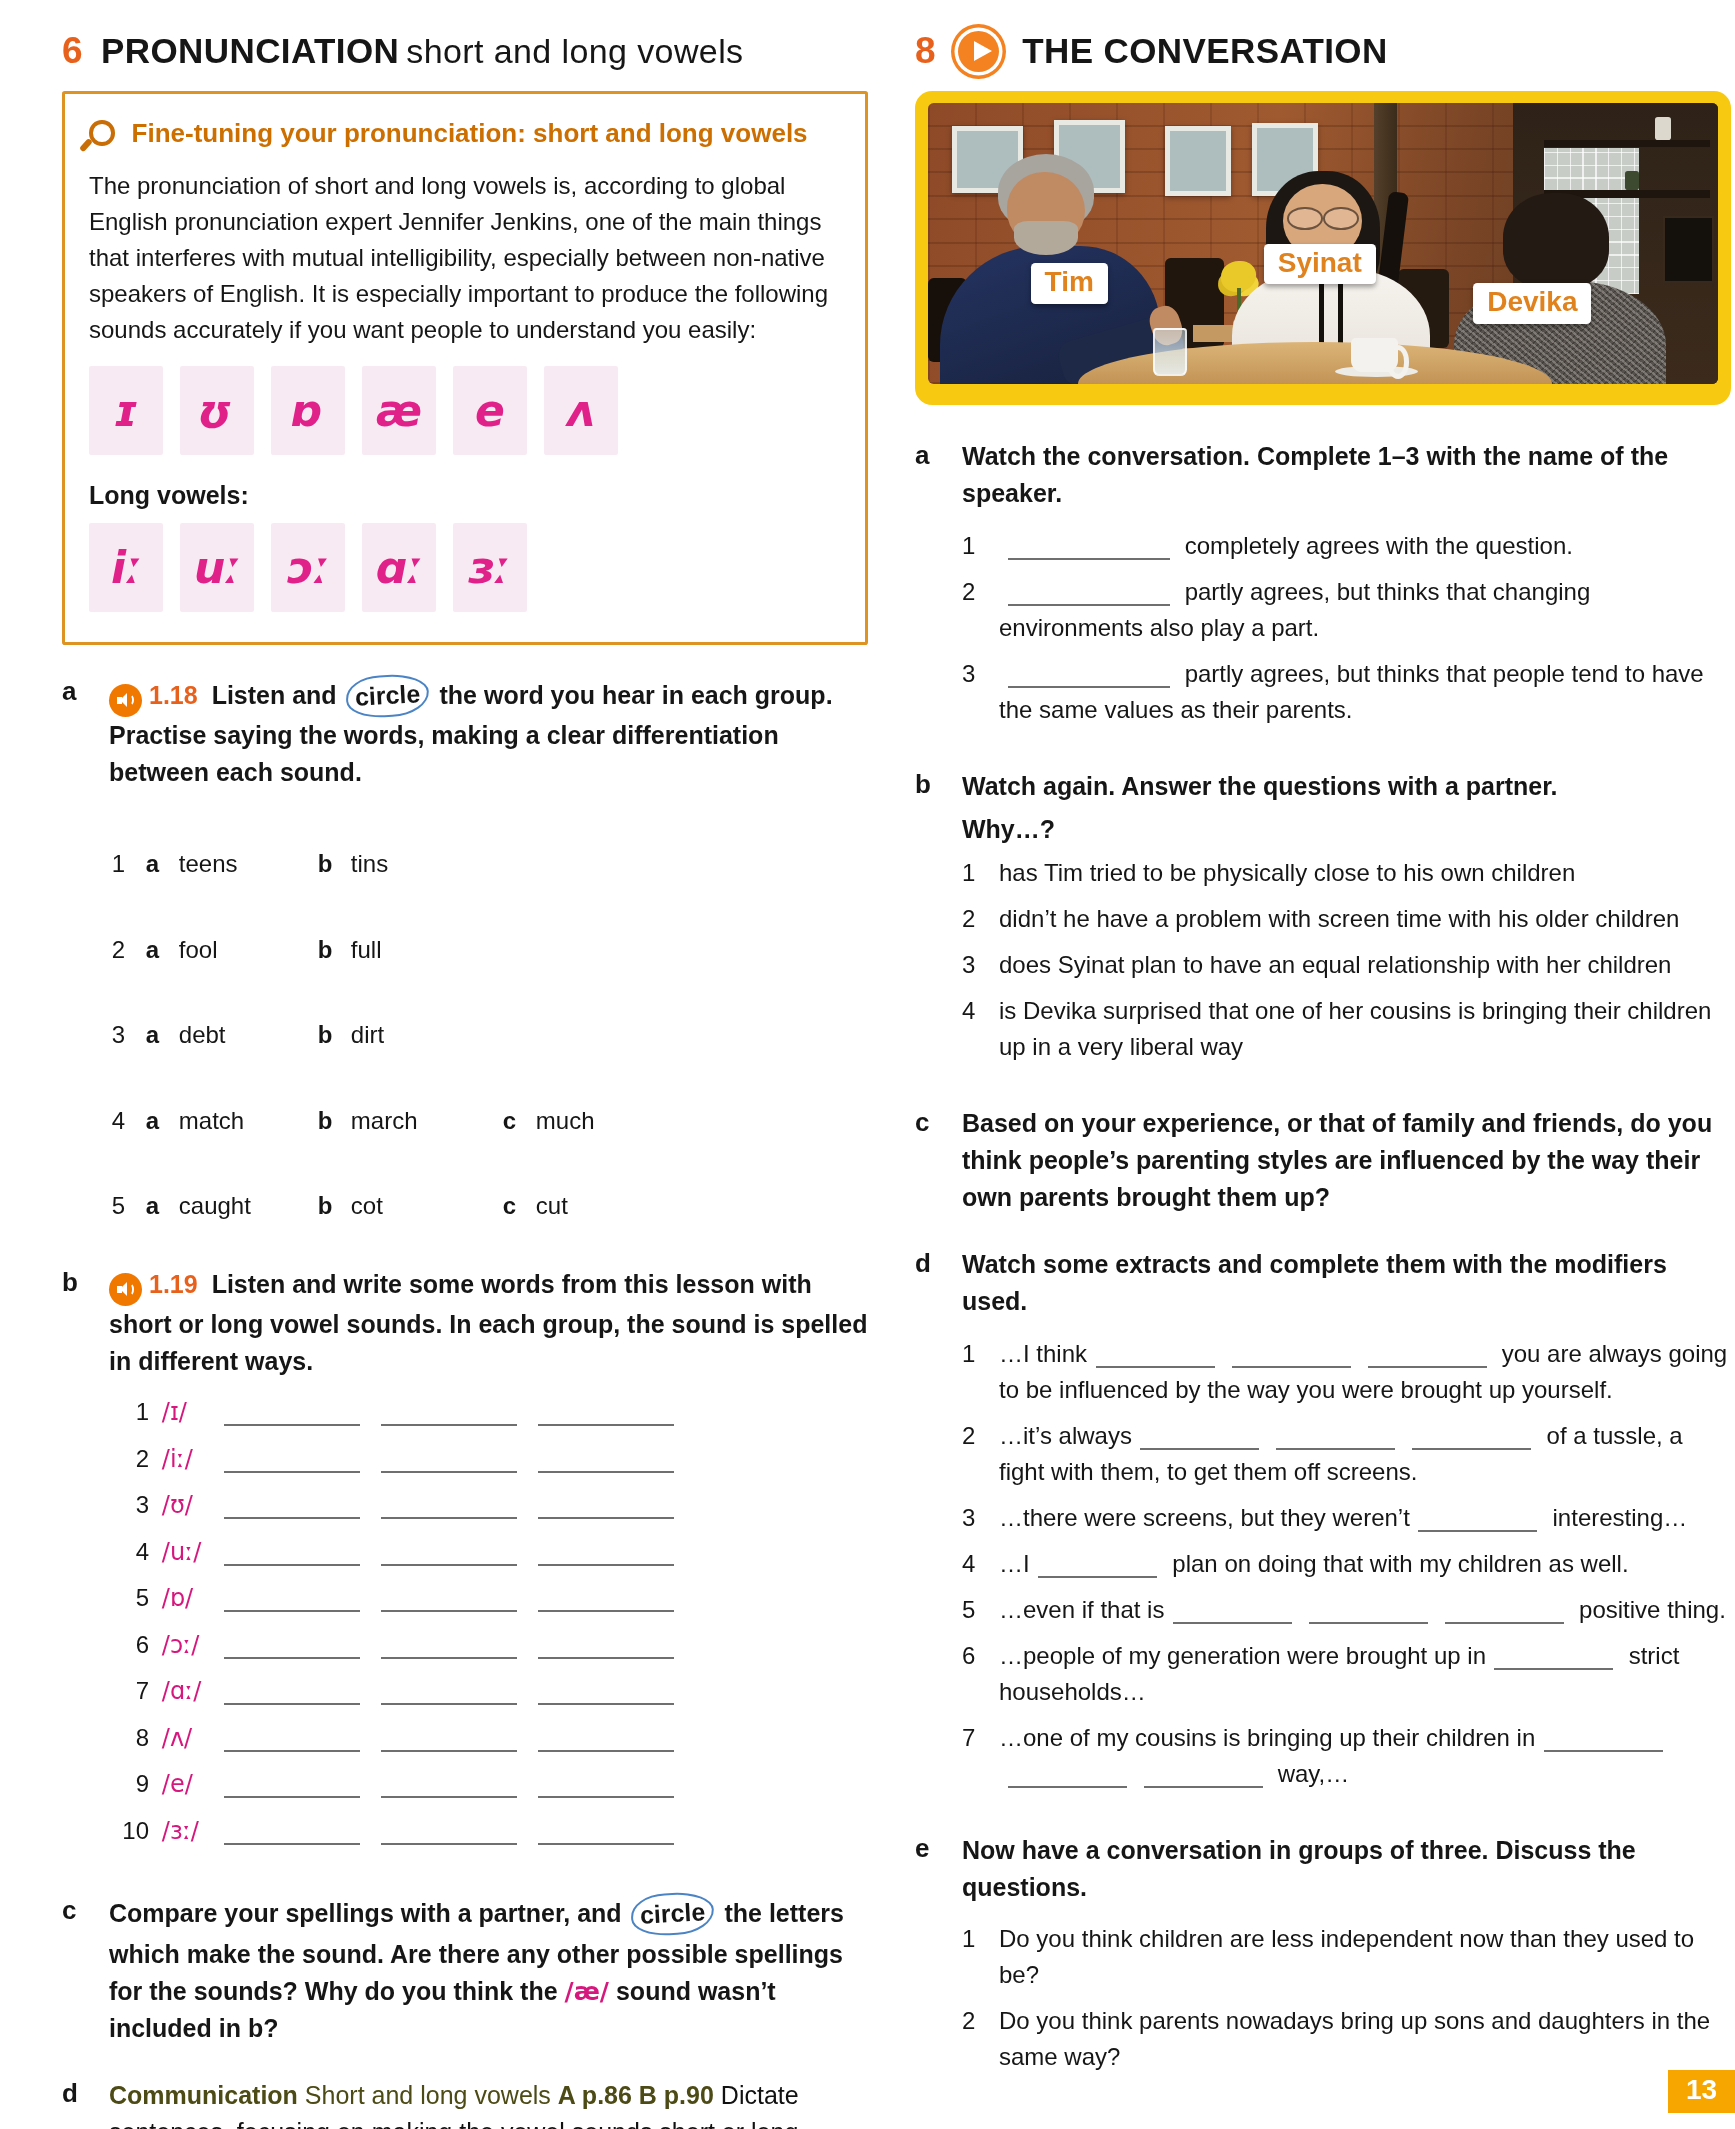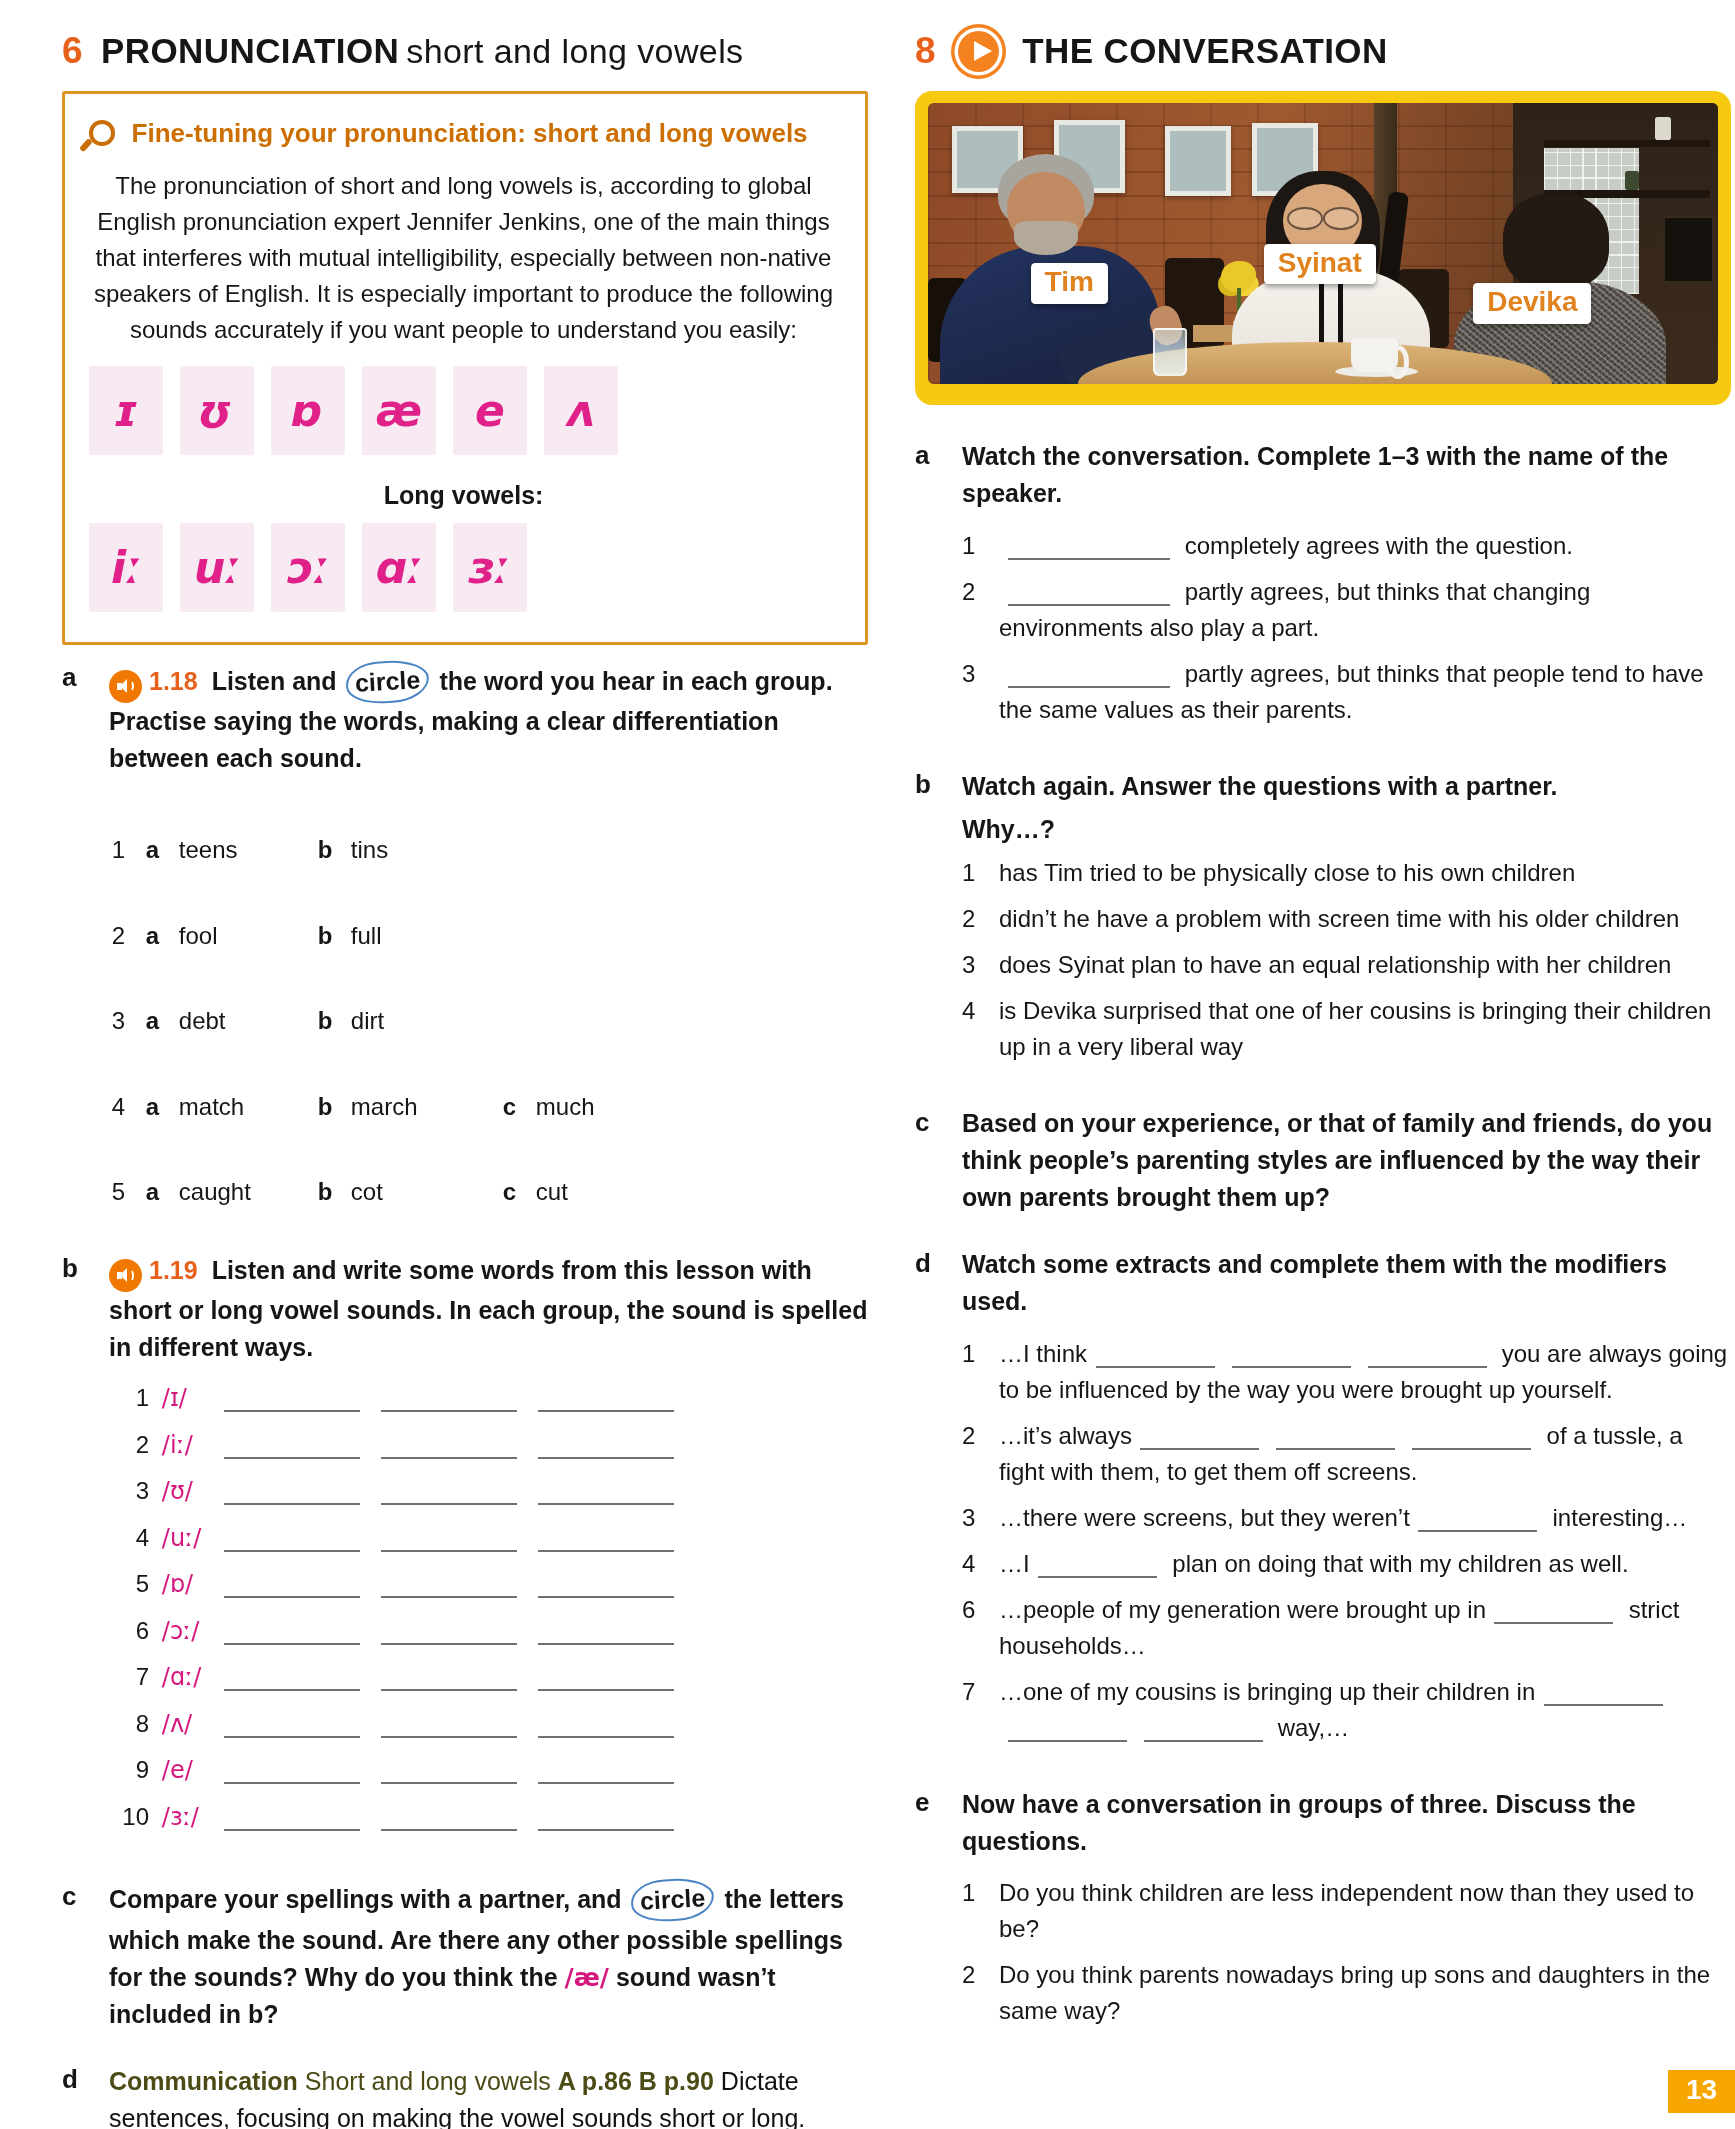--- a/index.html
+++ b/index.html
@@ -16,21 +16,21 @@
   .sec-num { color:#E8611C; font-size:37px; font-weight:700; }
   .sec-title { font-size:35px; font-weight:700; letter-spacing:0.4px; }
   .sec-sub { font-weight:400; font-size:34px; margin-left:7px; }
 
   .play { position:relative; width:41px; height:41px; margin:0 4.3px; background:#F58220; border-radius:50%;
           box-shadow:0 0 0 3.5px #ffffff, 0 0 0 7px #F58220; flex:0 0 auto; }
   .play::after { content:""; position:absolute; left:15.6px; top:10px;
                  border-left:18.5px solid #fff; border-top:10.6px solid transparent; border-bottom:10.6px solid transparent; }
 
   
-  .finebox { border:3.5px solid #DD9423; border-radius:2.8px; padding:21px 27px 4.3px 24px; margin-bottom:16px;text-align:center; }
+  .finebox { border:3.5px solid #DD9423; border-radius:2.8px; padding:21px 27px 4.3px 24px; margin-bottom:30px; }
   .fb-head { display:flex; gap:17px; margin-bottom:17px; }
   .mag { position:relative; width:25.6px; height:25.6px; border:4.3px solid #C96E06; border-radius:50%; flex:0 0 auto; margin-top:5.7px; }
   .mag::after { content:""; position:absolute; left:-10px; bottom:-10px; width:5.7px; height:14px; background:#C96E06;
                 border-radius:2.8px; transform:rotate(42deg); }
   .fb-title { color:#CC6F00; font-size:26px; font-weight:700; line-height:1.4; }
   .fb-body { font-size:24px; line-height:1.5; margin-bottom:18.5px; }
   .fb-label { font-size:25px; font-weight:700; margin:7px 0 12.8px; }
   .tilerow { display:flex; gap:17px; margin:0 0 25.6px; }
   .tile { width:74px; height:89px; background:#F8EAF2; border-radius:2.1px;
           display:flex; align-items:center; justify-content:center; }
@@ -506,20 +506,23 @@
             </div>
 
             <div class="q">
               <span class="num">3</span><span>…there were screens, but they weren’t</span><span class="blanks"><span class="blank"></span></span> <span>interesting…</span>
             </div>
 
             <div class="q">
               <span class="num">4</span><span>…I</span><span class="blanks"><span class="blank"></span></span> <span>plan on doing that with my children as well.</span>
             </div>
 
+            <div class="q">
+              <span class="num">5</span><span>…even if that is</span><span class="blanks"><span class="blank"></span><span class="blank"></span><span class="blank"></span></span> <span>positive thing.</span>
+            </div>
 
             <div class="q">
               <span class="num">6</span><span>…people of my generation were brought up in</span><span class="blanks"><span class="blank"></span></span> <span>strict households…</span>
             </div>
 
             <div class="q">
               <span class="num">7</span><span>…one of my cousins is bringing up their children in</span><span class="blanks"><span class="blank"></span><span class="blank"></span><span class="blank"></span></span> <span>way,…</span>
             </div>
           </div>
       </div>

